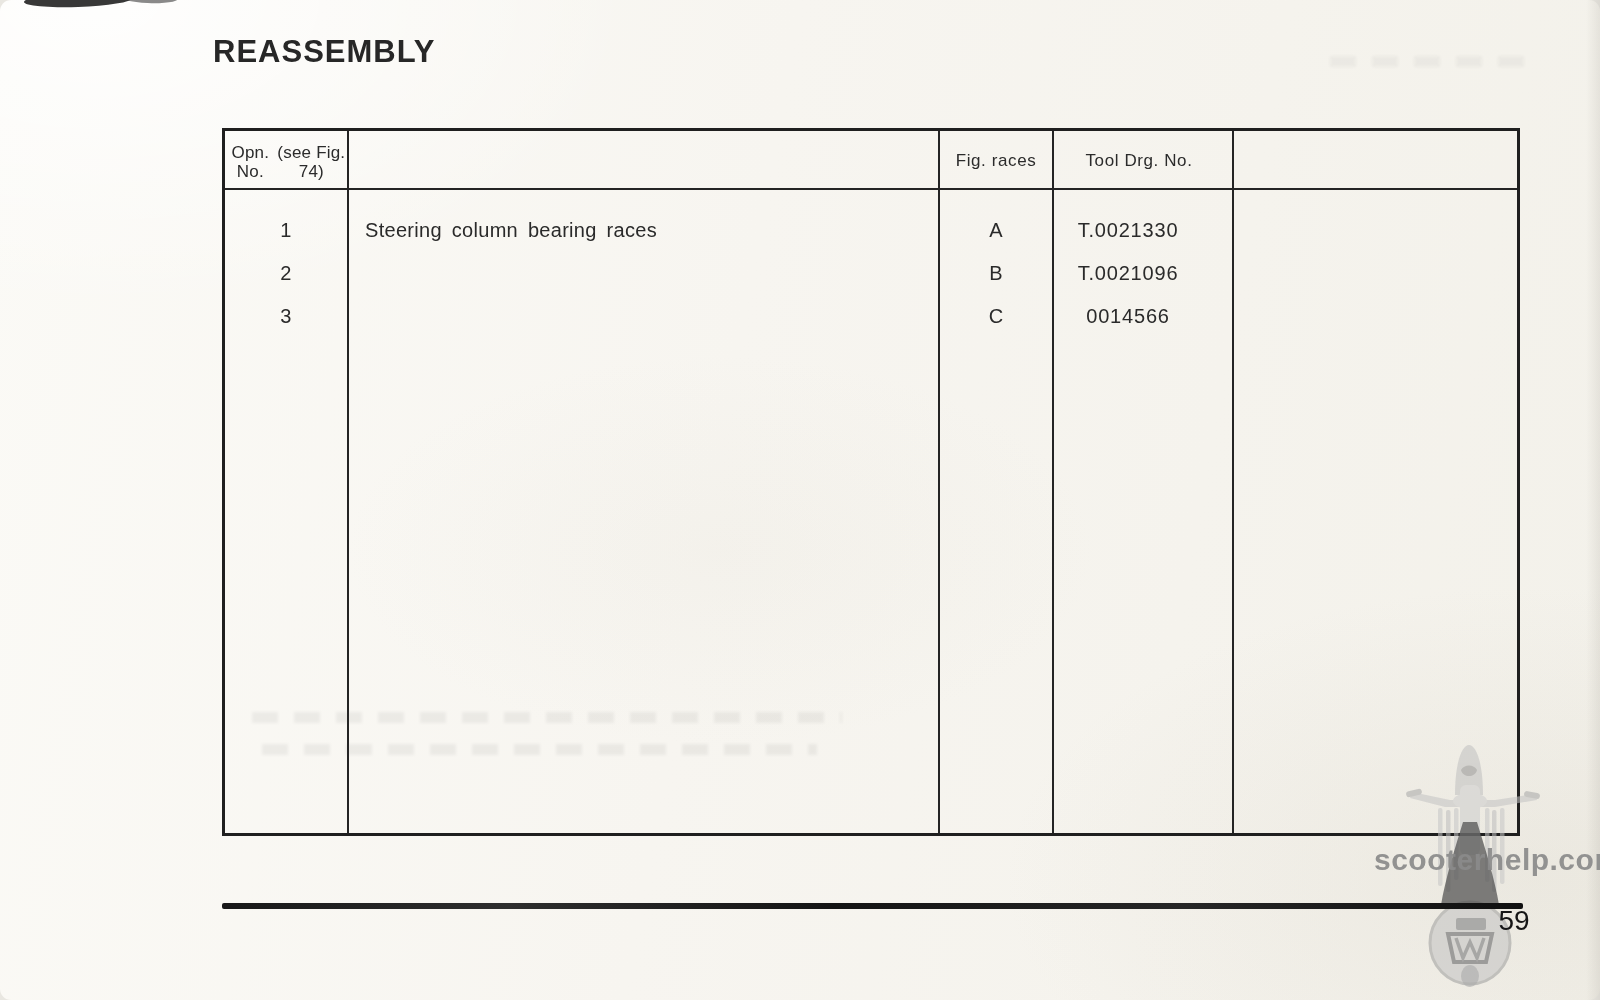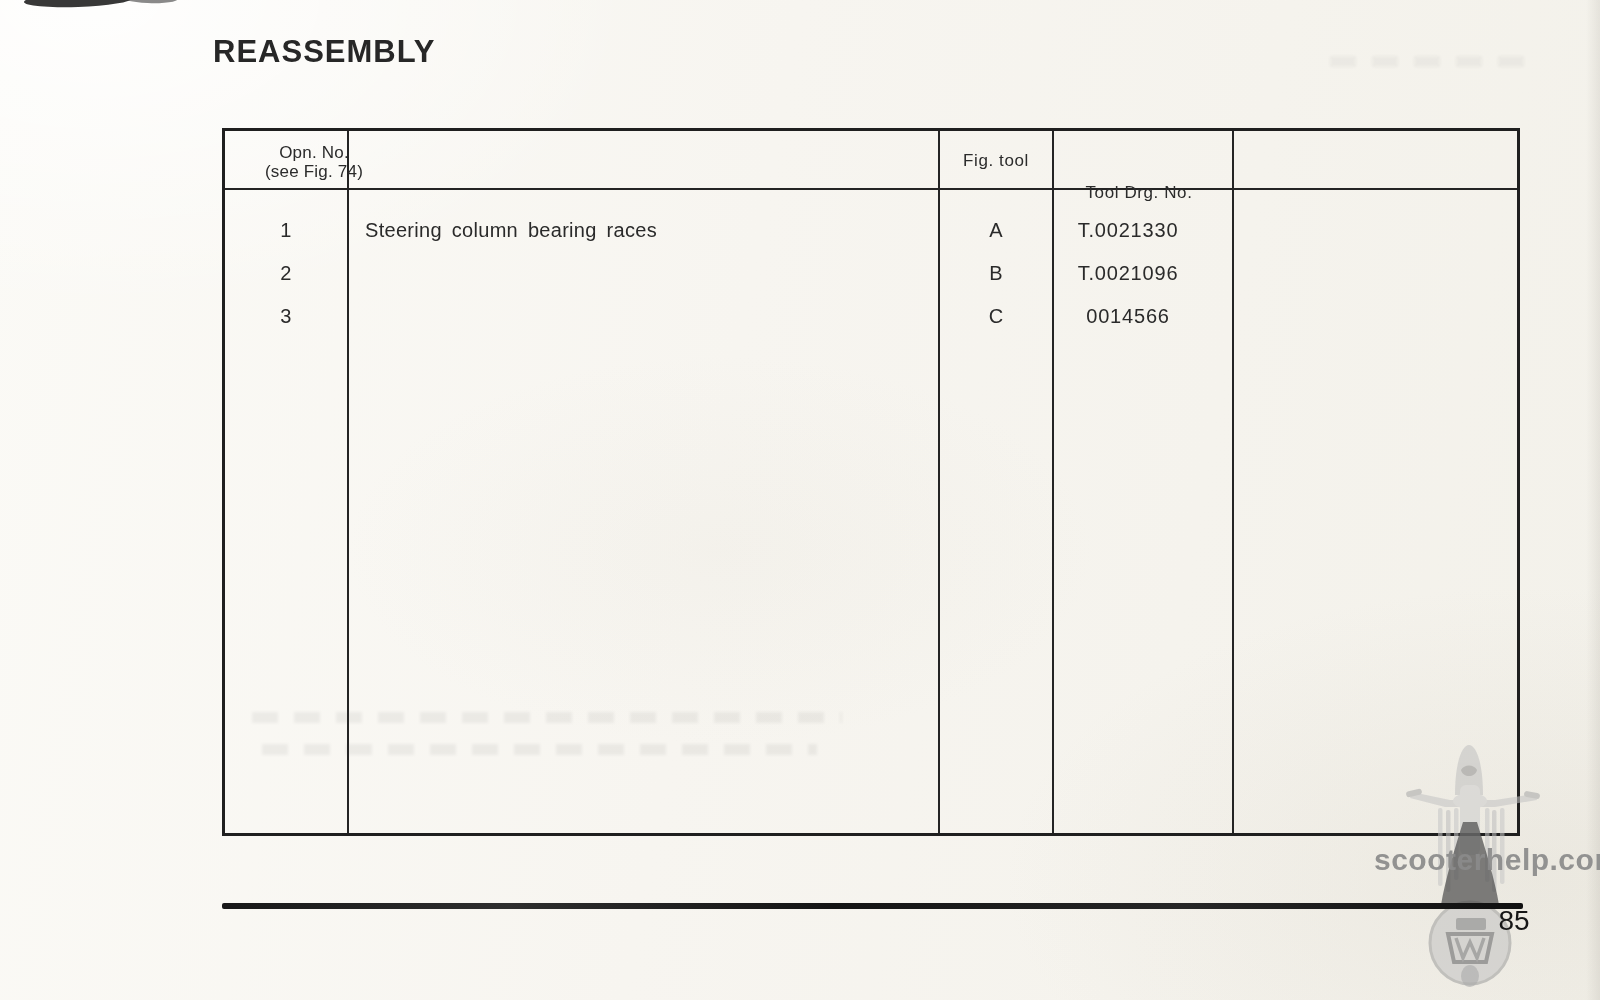--- a/index.html
+++ b/index.html
@@ -9,20 +9,21 @@
     background:#e9e7e1;
   }
   .page{
     position:relative;width:1600px;height:1000px;
     background:
       radial-gradient(900px 520px at 6% 0%, rgba(255,255,255,.85), rgba(255,255,255,0) 60%),
       radial-gradient(760px 420px at 96% 88%, rgba(205,199,185,.22), rgba(205,199,185,0) 70%),
       radial-gradient(500px 260px at 45% 55%, rgba(222,218,206,.14), rgba(222,218,206,0) 75%),
       linear-gradient(100deg,#fbfaf6 0%,#f7f5f0 45%,#f3f1ea 100%);
     color:#262626;
+    border-radius:11px;
   }
   
   .artifact{
     position:absolute;left:24px;top:-7px;width:108px;height:14px;
     background:#1d1d1d;border-radius:50%;transform:rotate(-2deg);opacity:.88;
   }
   .artifact2{
     position:absolute;left:118px;top:-9px;width:60px;height:12px;
     background:#2a2a2a;border-radius:50%;transform:rotate(3deg);opacity:.55;
   }
@@ -39,25 +40,25 @@
   .vline.d1{left:122px;}
   .vline.d2{left:713px;}
   .vline.d3{left:827px;}
   .vline.d4{left:1007px;}
   .hsep{position:absolute;left:0;top:57px;width:1292px;height:2px;background:#242424;}
   .hcell{
     position:absolute;top:14px;height:32px;
     display:flex;align-items:center;justify-content:center;text-align:center;
     font-size:17px;color:#2b2b2b;letter-spacing:.6px;
   }
-  .hcell.two-line{top:9px;height:44px;flex-direction:column;line-height:19px;letter-spacing:.2px;margin-left:28px;}
+  .hcell.two-line{top:9px;height:44px;flex-direction:row;line-height:19px;letter-spacing:.2px;}
   .hc1{left:0;width:122px;}
   .hc2{left:124px;width:589px;letter-spacing:1px;}
   .hc3{left:715px;width:112px;}
-  .hc4{left:829px;width:170px;margin-top:32px;}
+  .hc4{left:829px;width:170px;}
   .hc5{left:1009px;width:283px;letter-spacing:1.2px;}
   .trow{position:absolute;left:0;width:1292px;height:28px;}
   .trow.r0{top:85px;} .trow.r1{top:128px;} .trow.r2{top:171px;}
   .cell{
     position:absolute;top:0;height:28px;display:flex;align-items:center;
     font-size:20px;color:#2a2a2a;letter-spacing:.3px;word-spacing:4px;
   }
   .cell.center{justify-content:center;text-align:center;}
   .c-opn{left:0;width:122px;}
   .c-desc{left:140px;width:560px;}
@@ -108,21 +109,21 @@
     <div class="vline d1"></div>
     <div class="vline d2"></div>
     <div class="vline d3"></div>
     <div class="vline d4"></div>
     <div class="hsep"></div>
 
     <div class="hcell two-line hc1">
       <span>Opn. No.</span>
       <span>(see Fig. 74)</span>
     </div>
-    <div class="hcell hc3">Fig. tool</div>
+    <div class="hcell hc3">Fig. races</div>
     <div class="hcell hc4">Tool Drg. No.</div>
 
     <div class="trow r0">
       <div class="cell center c-opn">1</div>
       <div class="cell c-desc">Steering column bearing races</div>
       <div class="cell center c-fig">A</div>
       <div class="cell center c-drg">T.0021330</div>
       <div class="cell c-notes"></div>
     </div>
     <div class="trow r1">
@@ -175,15 +176,15 @@
       <rect x="56" y="178" width="30" height="12" rx="2" fill="#8f8f8f"></rect>
       <path d="M48,194 L92,194 L86,222 L54,222 Z" fill="none" stroke="#777777" stroke-width="4"></path>
       <path d="M56,198 L63,218 L70,202 L77,218 L84,198" fill="none" stroke="#8a8a8a" stroke-width="3.5"></path>
       <ellipse cx="70" cy="236" rx="9" ry="11" fill="#ababab"></ellipse>
     </g>
   </svg>
 
   <div class="wm-text">scooterhelp.com</div>
 
   <div class="thick-rule"></div>
-  <div class="page-number">85</div>
+  <div class="page-number">59</div>
 
 </div>
 
 </body></html>

